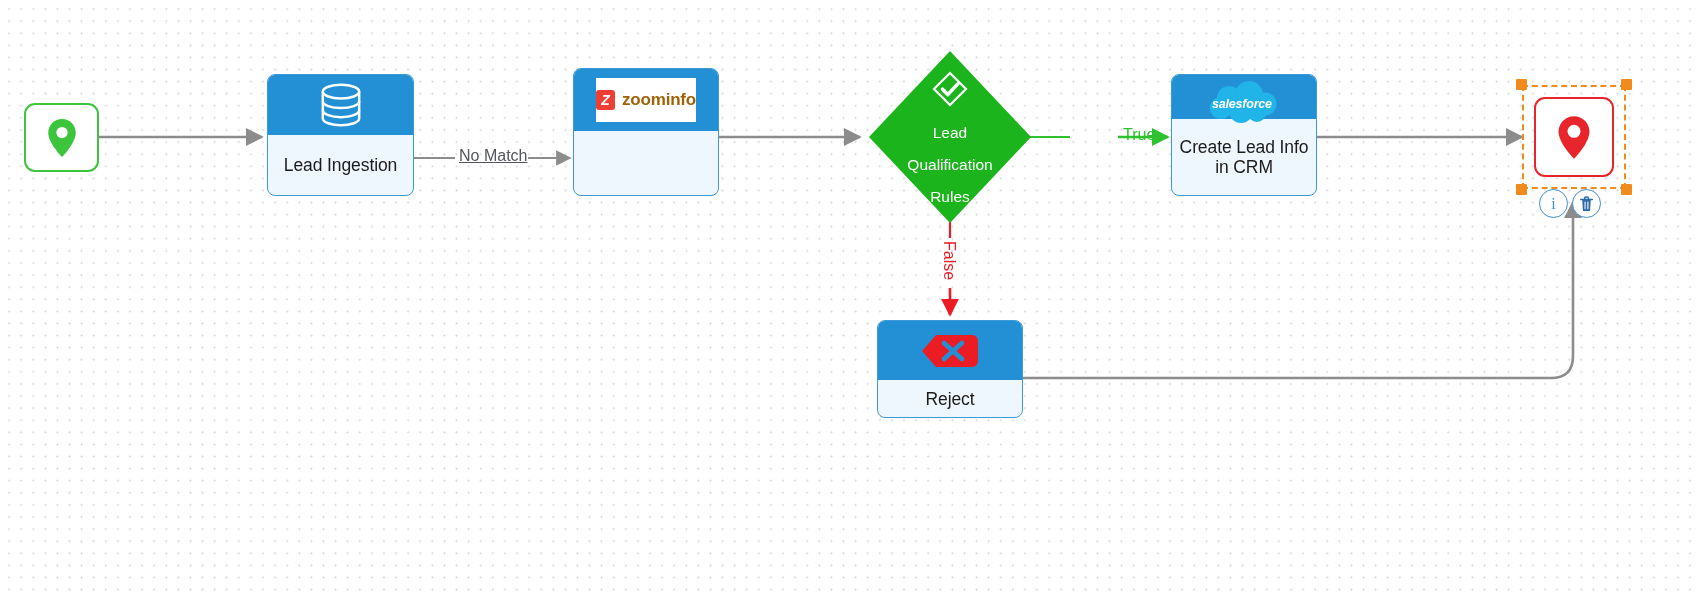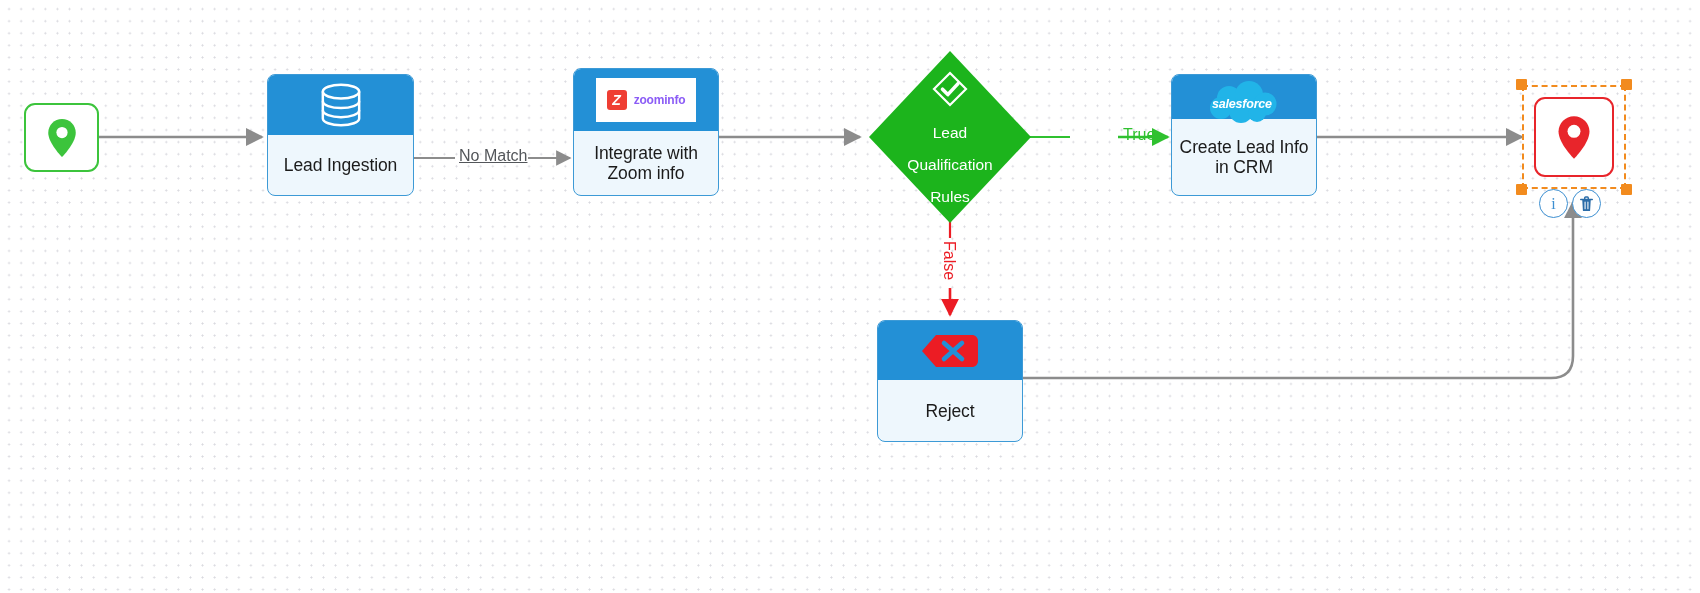--- a/index.html
+++ b/index.html
@@ -161,22 +161,22 @@
     color: #ffffff;
     font-size: 14px;
     font-style: italic;
     font-weight: bold;
     display: flex;
     align-items: center;
     justify-content: center;
     line-height: 1;
   }
   .zi-word {
-    color: #8b5cf6;
-    font-size: 12px;
+    color: #a16207;
+    font-size: 17px;
     font-weight: bold;
     letter-spacing: -0.2px;
   }
   .sf-word {
     position: absolute;
     color: #ffffff;
     font-size: 12.5px;
     font-weight: bold;
     letter-spacing: -0.2px;
     font-style: italic;
@@ -244,21 +244,20 @@
     <div class="proc-body">Lead Ingestion</div>
   </div>
 
   <div class="node proc" style="left:573px; top:68px; width:146px; height:128px;">
     <div class="proc-head" style="height:62px;">
       <div class="logo-chip" style="width:100px; height:44px;">
         <div class="zi-mark">Z</div>
         <div class="zi-word">zoominfo</div>
       </div>
     </div>
-    <div class="proc-body">Integrate with Zoom info</div>
   </div>
 
   <div class="diamond-wrap" style="left:866px; top:48px; width:168px; height:178px;">
     <svg class="diamond-shape" viewBox="0 0 168 178" preserveAspectRatio="none">
       <path d="M84 3 L165 89 L84 175 L3 89 Z" fill="#1cb41c"></path>
     </svg>
     <div class="diamond-content">
       <svg width="40" height="40" viewBox="0 0 40 40" style="margin-bottom:1px;">
         <path d="M20 4 L36 20 L20 36 L4 20 Z" fill="none" stroke="#ffffff" stroke-width="2.2"></path>
         <path d="M12.5 20.2 L17.8 25.6 L28 14.6" fill="none" stroke="#ffffff" stroke-width="3.6" stroke-linecap="round" stroke-linejoin="round"></path>
@@ -279,21 +278,21 @@
           <circle cx="22" cy="28" r="11"></circle>
           <circle cx="42" cy="31" r="12"></circle>
           <circle cx="58" cy="33" r="9"></circle>
         </g>
       </svg>
       <div class="sf-word" style="left:40px; top:22px;">salesforce</div>
     </div>
     <div class="proc-body">Create Lead Info in CRM</div>
   </div>
 
-  <div class="node proc" style="left:877px; top:320px; width:146px; height:122px;">
+  <div class="node proc" style="left:877px; top:320px; width:146px; height:98px;">
     <div class="proc-head" style="height:59px;">
       <svg width="60" height="40" viewBox="0 0 60 40">
         <path d="M16 4 L52 4 C55.3 4 58 6.7 58 10 L58 30 C58 33.3 55.3 36 52 36
                  L16 36 L2 20 Z" fill="#ec1c24"></path>
         <path d="M24 12 L42 28 M42 12 L24 28" stroke="#2390d6" stroke-width="4.6" stroke-linecap="round"></path>
       </svg>
     </div>
     <div class="proc-body">Reject</div>
   </div>
 

